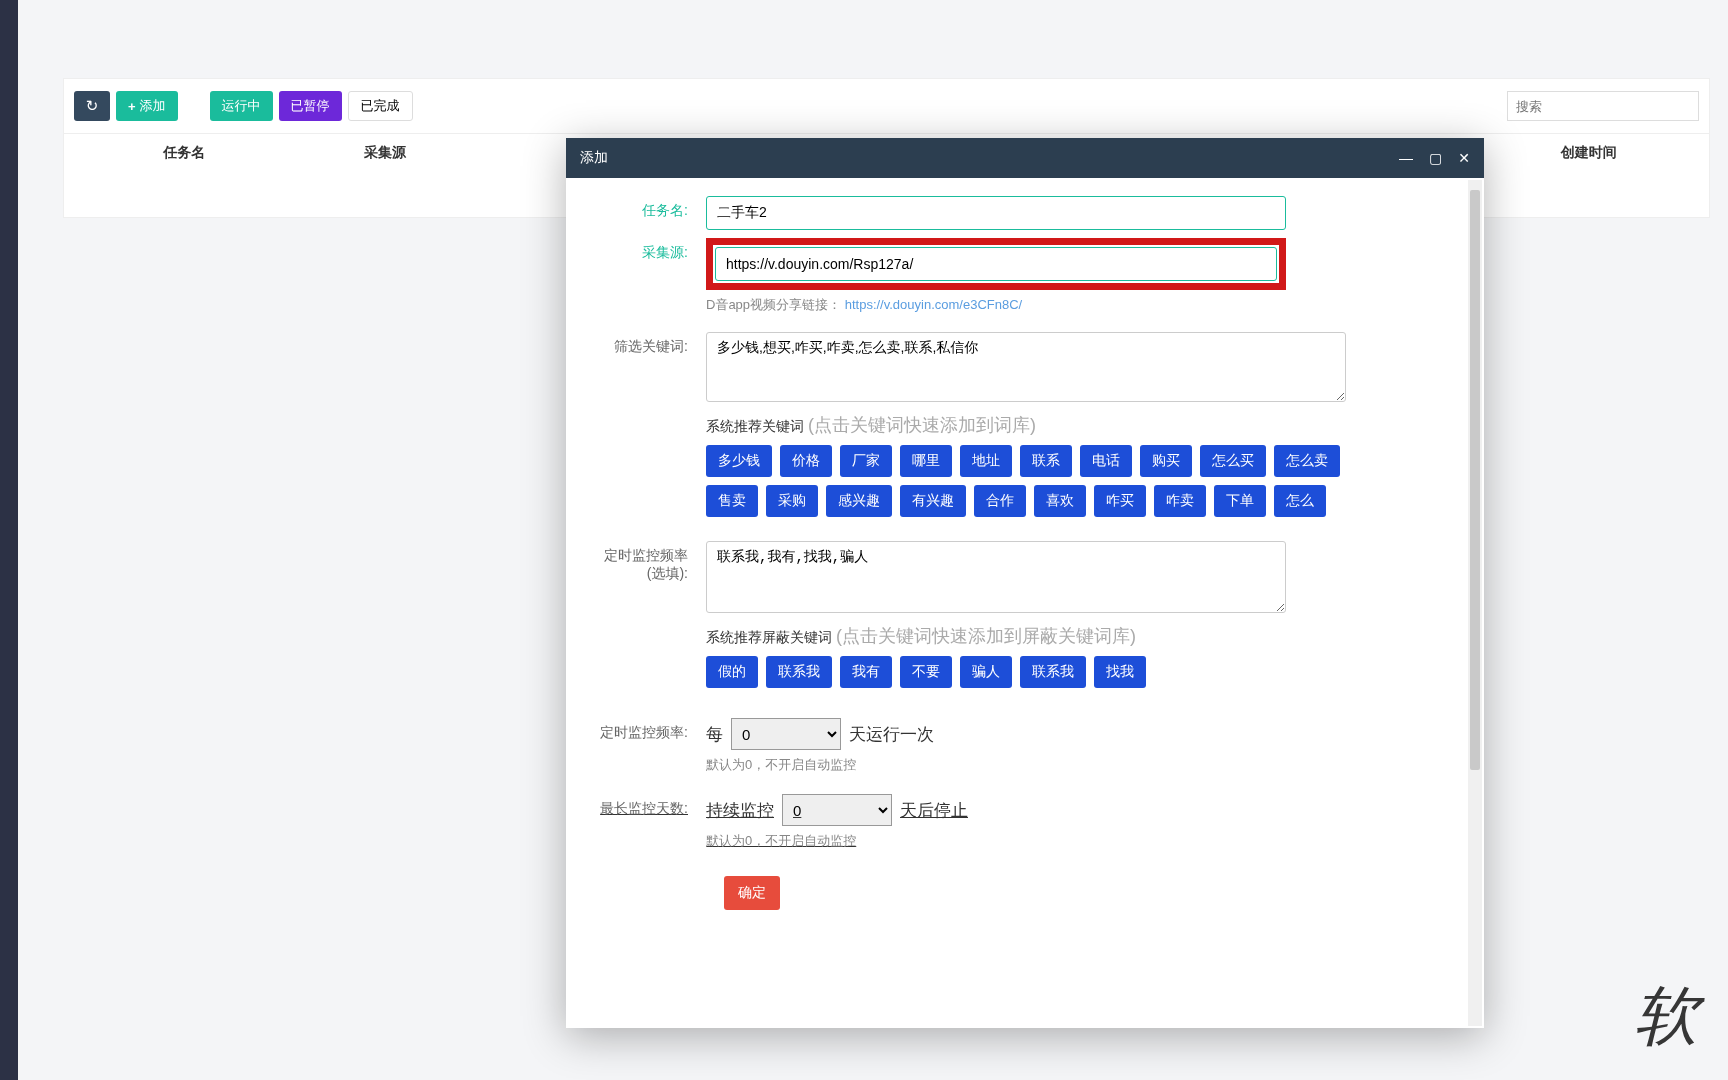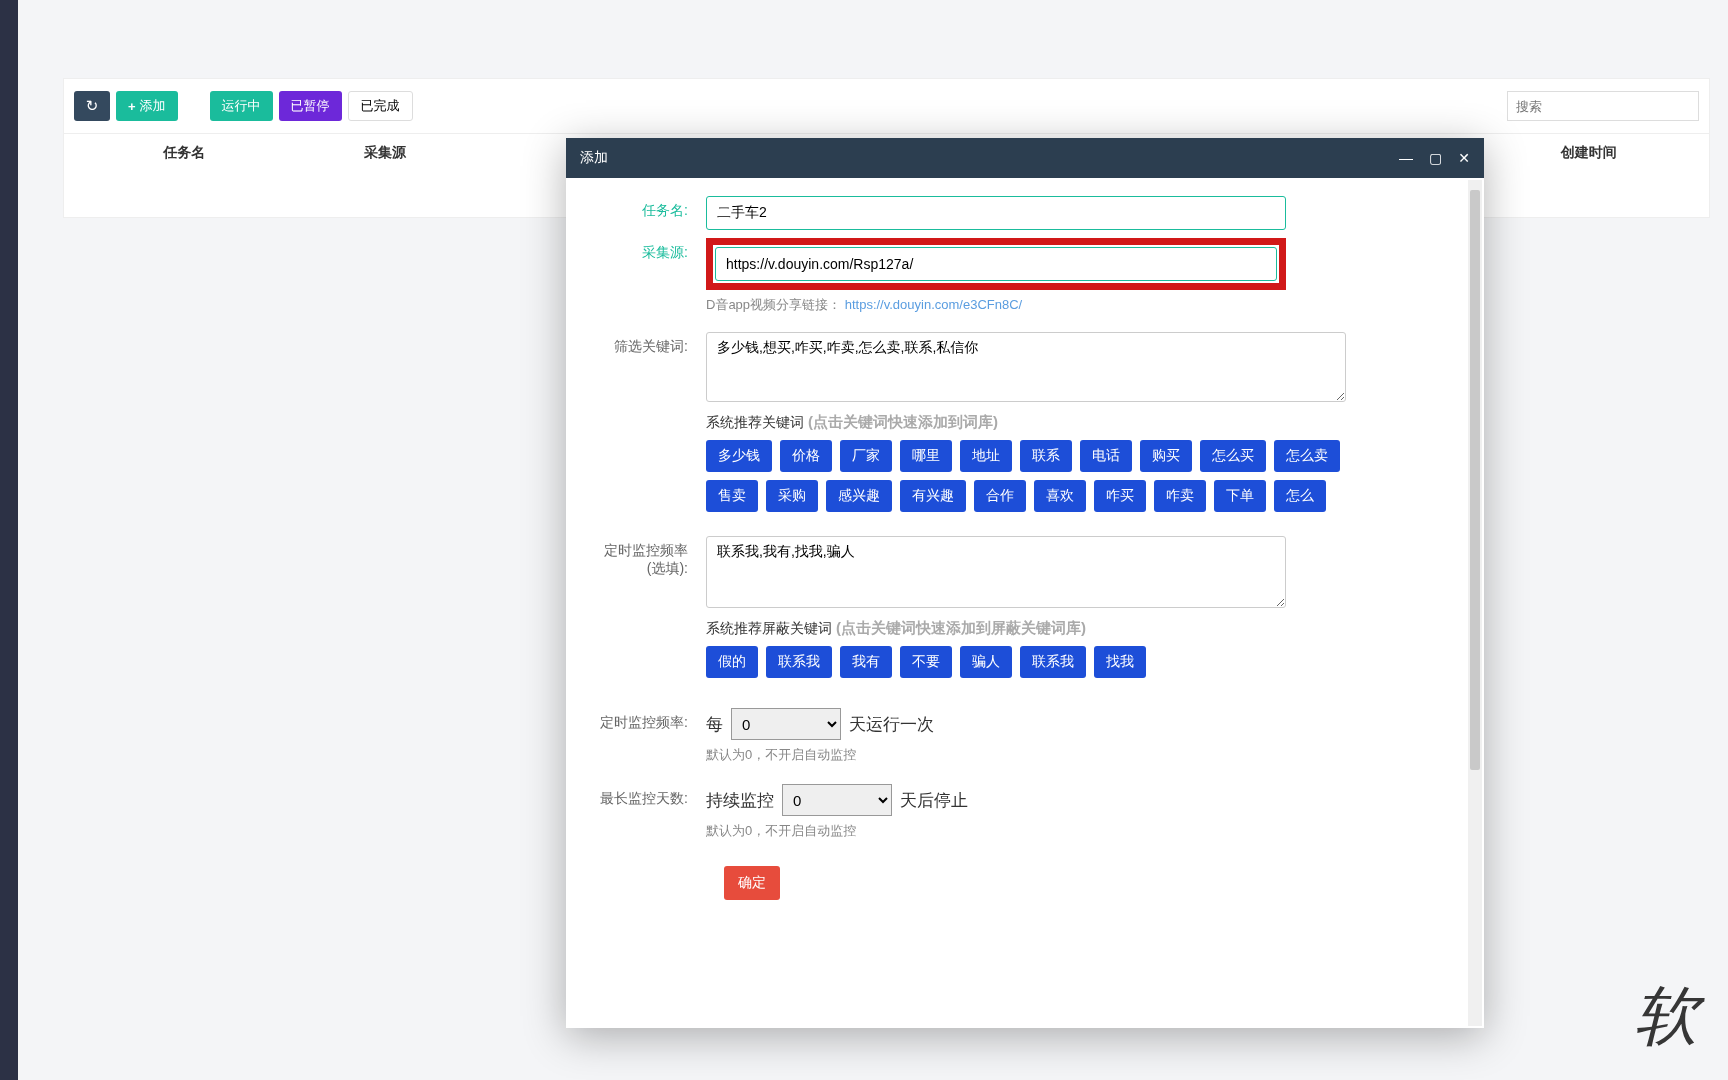--- a/index.html
+++ b/index.html
@@ -136,21 +136,21 @@
 .tag-row { display: flex; flex-wrap: wrap; gap: 8px; margin-top: 8px; }
 .tag {
   background: #1d4ed8;
   color: #fff;
   padding: 7px 12px;
   border-radius: 3px;
   font-size: 14px;
   cursor: pointer;
 }
 .sec-title { font-size: 14px; margin-top: 8px; }
-.sec-title .light { color: #aaa; font-size: 15px; font-weight: bold; }
+.sec-title .light { color: #aaa; font-size: 18px; }
 .highlight-box {
   border: 7px solid #d11919;
   border-radius: 0;
   padding: 2px;
 }
 .highlight-box .text-input { border-color: #1abc9c; }
 .inline-ctrl { display: flex; align-items: center; gap: 8px; font-size: 17px; }
 .inline-ctrl select {
   height: 32px; padding: 2px 6px; font-size: 15px; border: 1px solid #999;
   width: 110px;
@@ -273,21 +273,21 @@
             <span class="tag">咋卖</span>
             <span class="tag">下单</span>
             <span class="tag">怎么</span>
           </div>
         </div>
       </div>
 
       <div class="form-row" style="margin-top:24px;">
         <div class="form-label">定时监控频率(选填):</div>
         <div class="textarea-block" style="max-width:580px;">
-          <textarea class="text-input" style="height: 72px;">联系我,我有,找我,骗人</textarea>
+          <textarea class="text-input" style="height: 72px; font-family: Liberation Mono, monospace;">联系我,我有,找我,骗人</textarea>
           <div class="sec-title">
             <span>系统推荐屏蔽关键词</span>
             <span class="light">(点击关键词快速添加到屏蔽关键词库)</span>
           </div>
           <div class="tag-row">
             <span class="tag">假的</span>
             <span class="tag">联系我</span>
             <span class="tag">我有</span>
             <span class="tag">不要</span>
             <span class="tag">骗人</span>
@@ -302,21 +302,21 @@
         <div class="form-ctrl">
           <div class="inline-ctrl">
             <span>每</span>
             <select><option>0</option></select>
             <span>天运行一次</span>
           </div>
           <div class="helper">默认为0，不开启自动监控</div>
         </div>
       </div>
 
-      <div class="form-row" style="margin-top:20px;">
+      <div class="form-row" style="margin-top:20px;text-decoration:underline;">
         <div class="form-label">最长监控天数:</div>
         <div class="form-ctrl">
           <div class="inline-ctrl">
             <span>持续监控</span>
             <select><option>0</option></select>
             <span>天后停止</span>
           </div>
           <div class="helper">默认为0，不开启自动监控</div>
         </div>
       </div>

